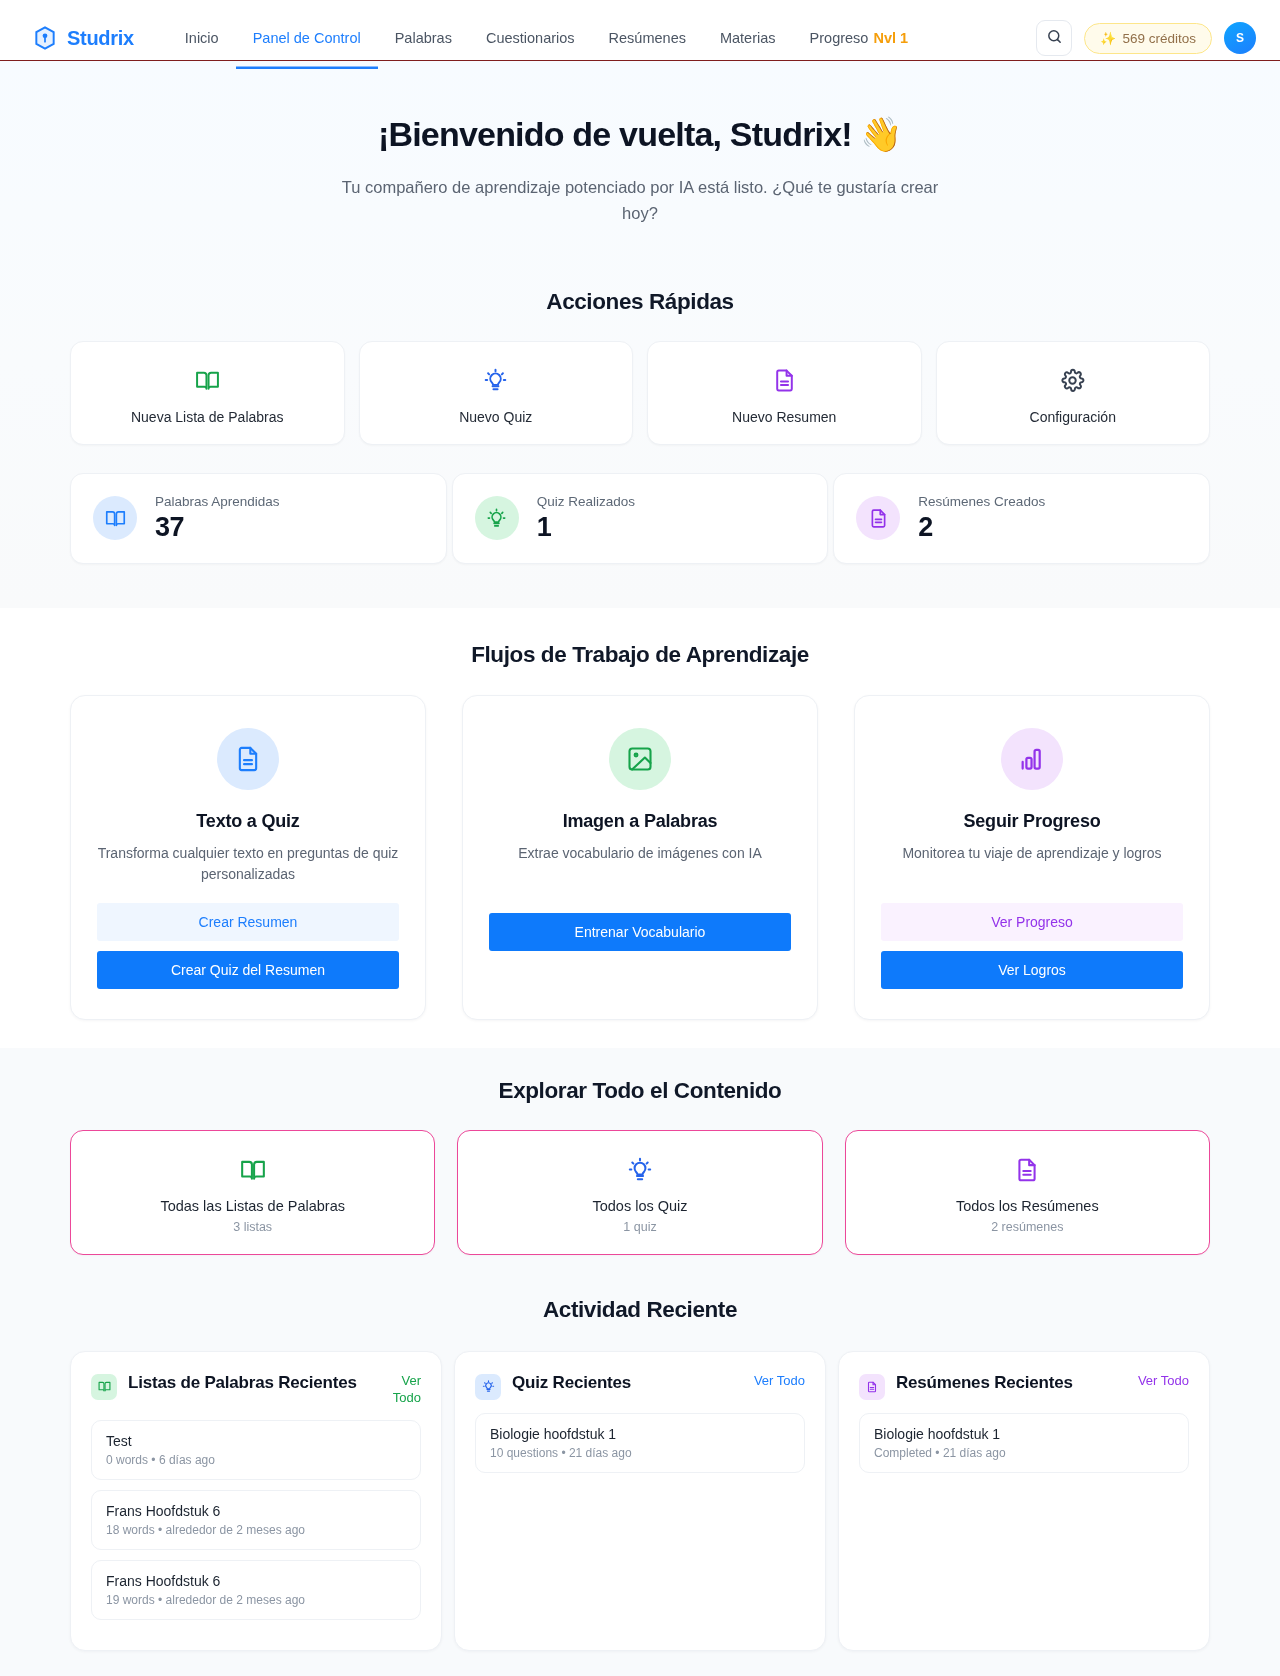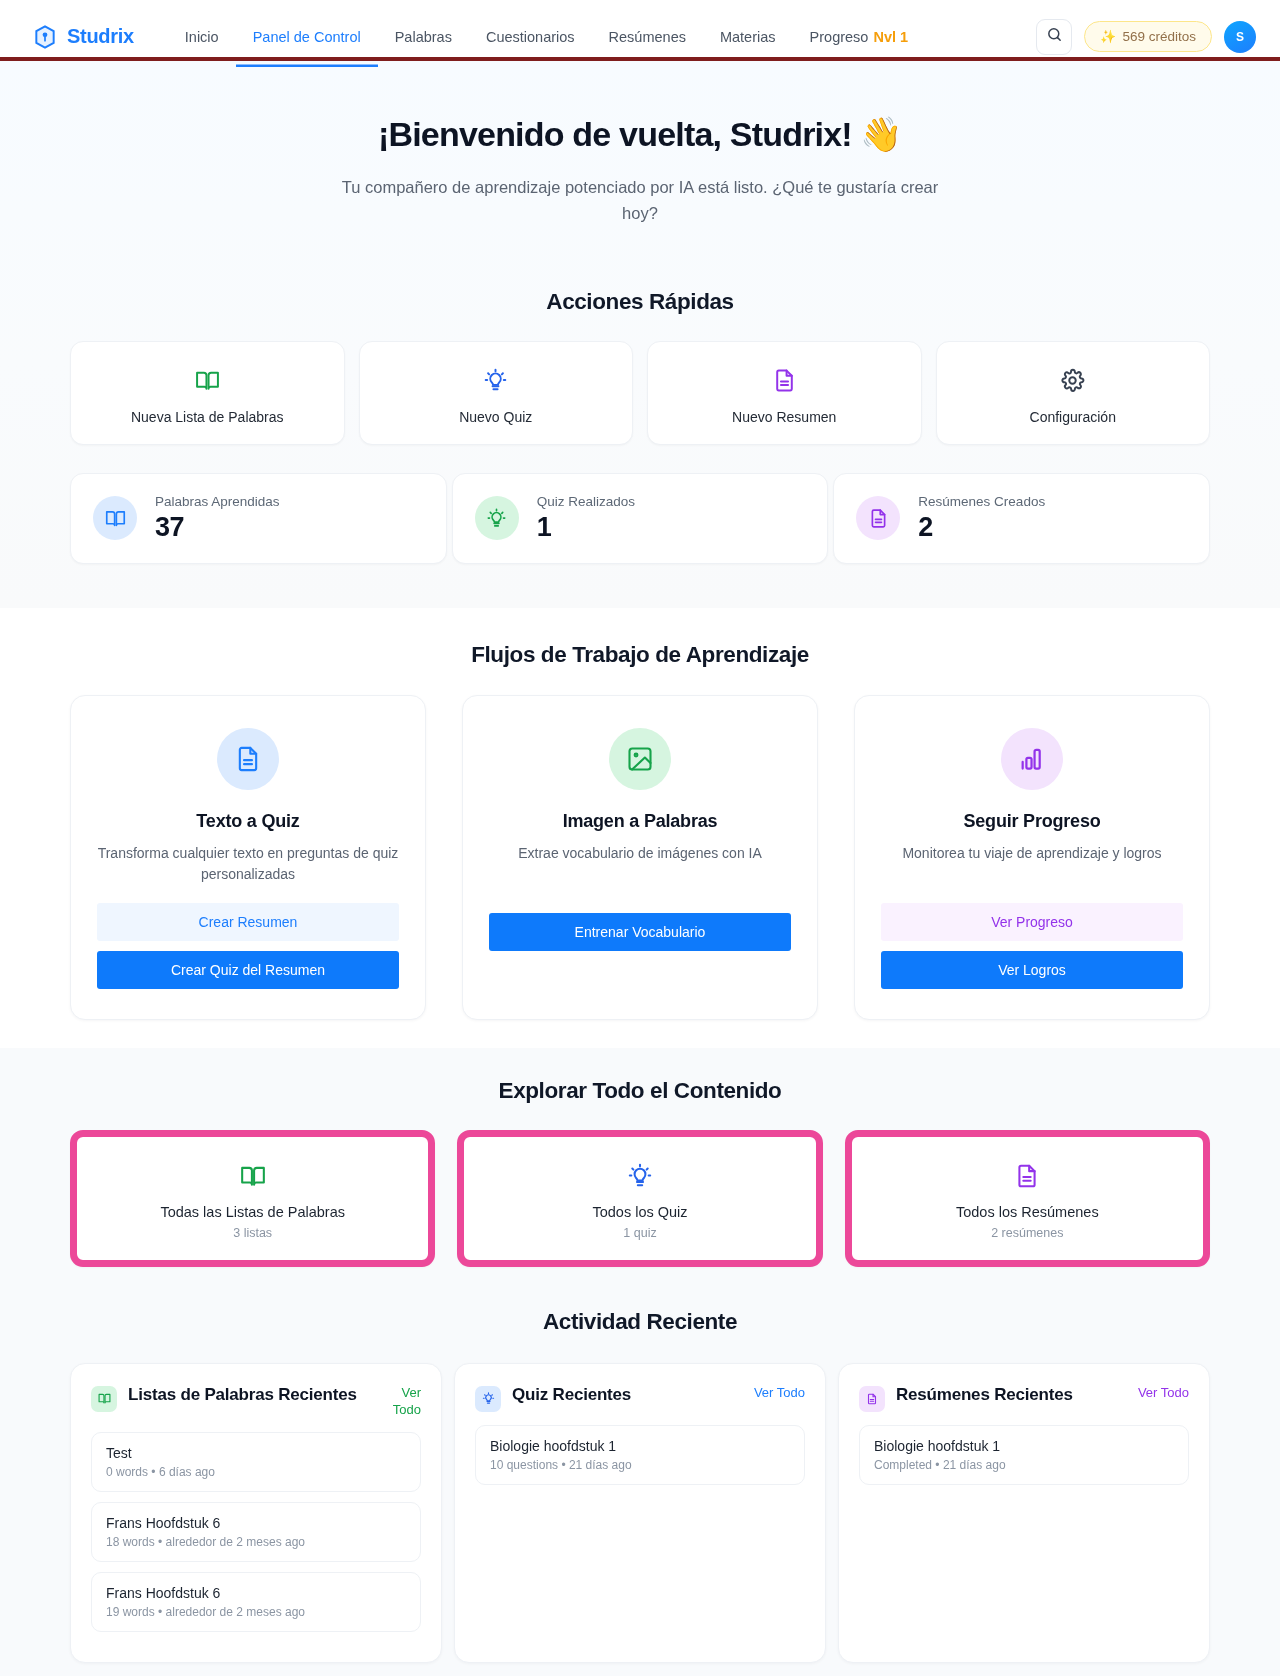--- a/index.html
+++ b/index.html
@@ -9,21 +9,21 @@
     background: #ffffff;
     color: #0f172a;
     -webkit-font-smoothing: antialiased;
   }
   body { width: 1280px; min-height: 1676px; position: relative; overflow-x: hidden; }
 
   
   .topbar {
     height: 61px;
     background: #ffffff;
-    border-bottom: 4px solid #7f1d1d;
+    border-bottom: 1px solid #7f1d1d;
     display: flex;
     align-items: center;
     padding: 16px 24px 0 32px;
     position: relative;
     z-index: 20;
   }
   .brand { display: flex; align-items: center; gap: 9px; margin-right: 34px; }
   .brand-logo { width: 26px; height: 26px; display: block; }
   .brand-name {
     font-size: 20px; font-weight: 700; color: #1d7efd; letter-spacing: -0.3px;
@@ -130,21 +130,21 @@
     font-family: inherit;
   }
   .btn-soft-blue   { background: #eff6ff; color: #1d7efd; }
   .btn-soft-green  { background: #effaf2; color: #1f9d53; }
   .btn-soft-purple { background: #faf2ff; color: #9333ea; }
   .btn-primary     { background: #0e7afb; color: #fff; margin-top: 10px; }
 
   
   .explore-grid { display: grid; grid-template-columns: repeat(3,1fr); gap: 22px; }
   .explore-card {
-    background: #fff; border: 7px solid #ec4899; border-radius: 13px;
+    background: #fff; border: 1px solid #ec4899; border-radius: 13px;
     padding: 24px 12px 20px; text-align: center; cursor: pointer;
     box-shadow: 0 1px 2px rgba(16,24,40,.03);
   }
   .explore-card .ico { height: 30px; display:flex; align-items:center; justify-content:center; margin-bottom: 13px;}
   .explore-card .lbl { font-size: 14.5px; color: #1c2430; margin-bottom: 6px; }
   .explore-card .meta { font-size: 12.5px; color: #8b95a3; }
 
   
   .activity-grid { display: grid; grid-template-columns: repeat(3,1fr); gap: 12px; align-items: start; }
   .activity-card {

